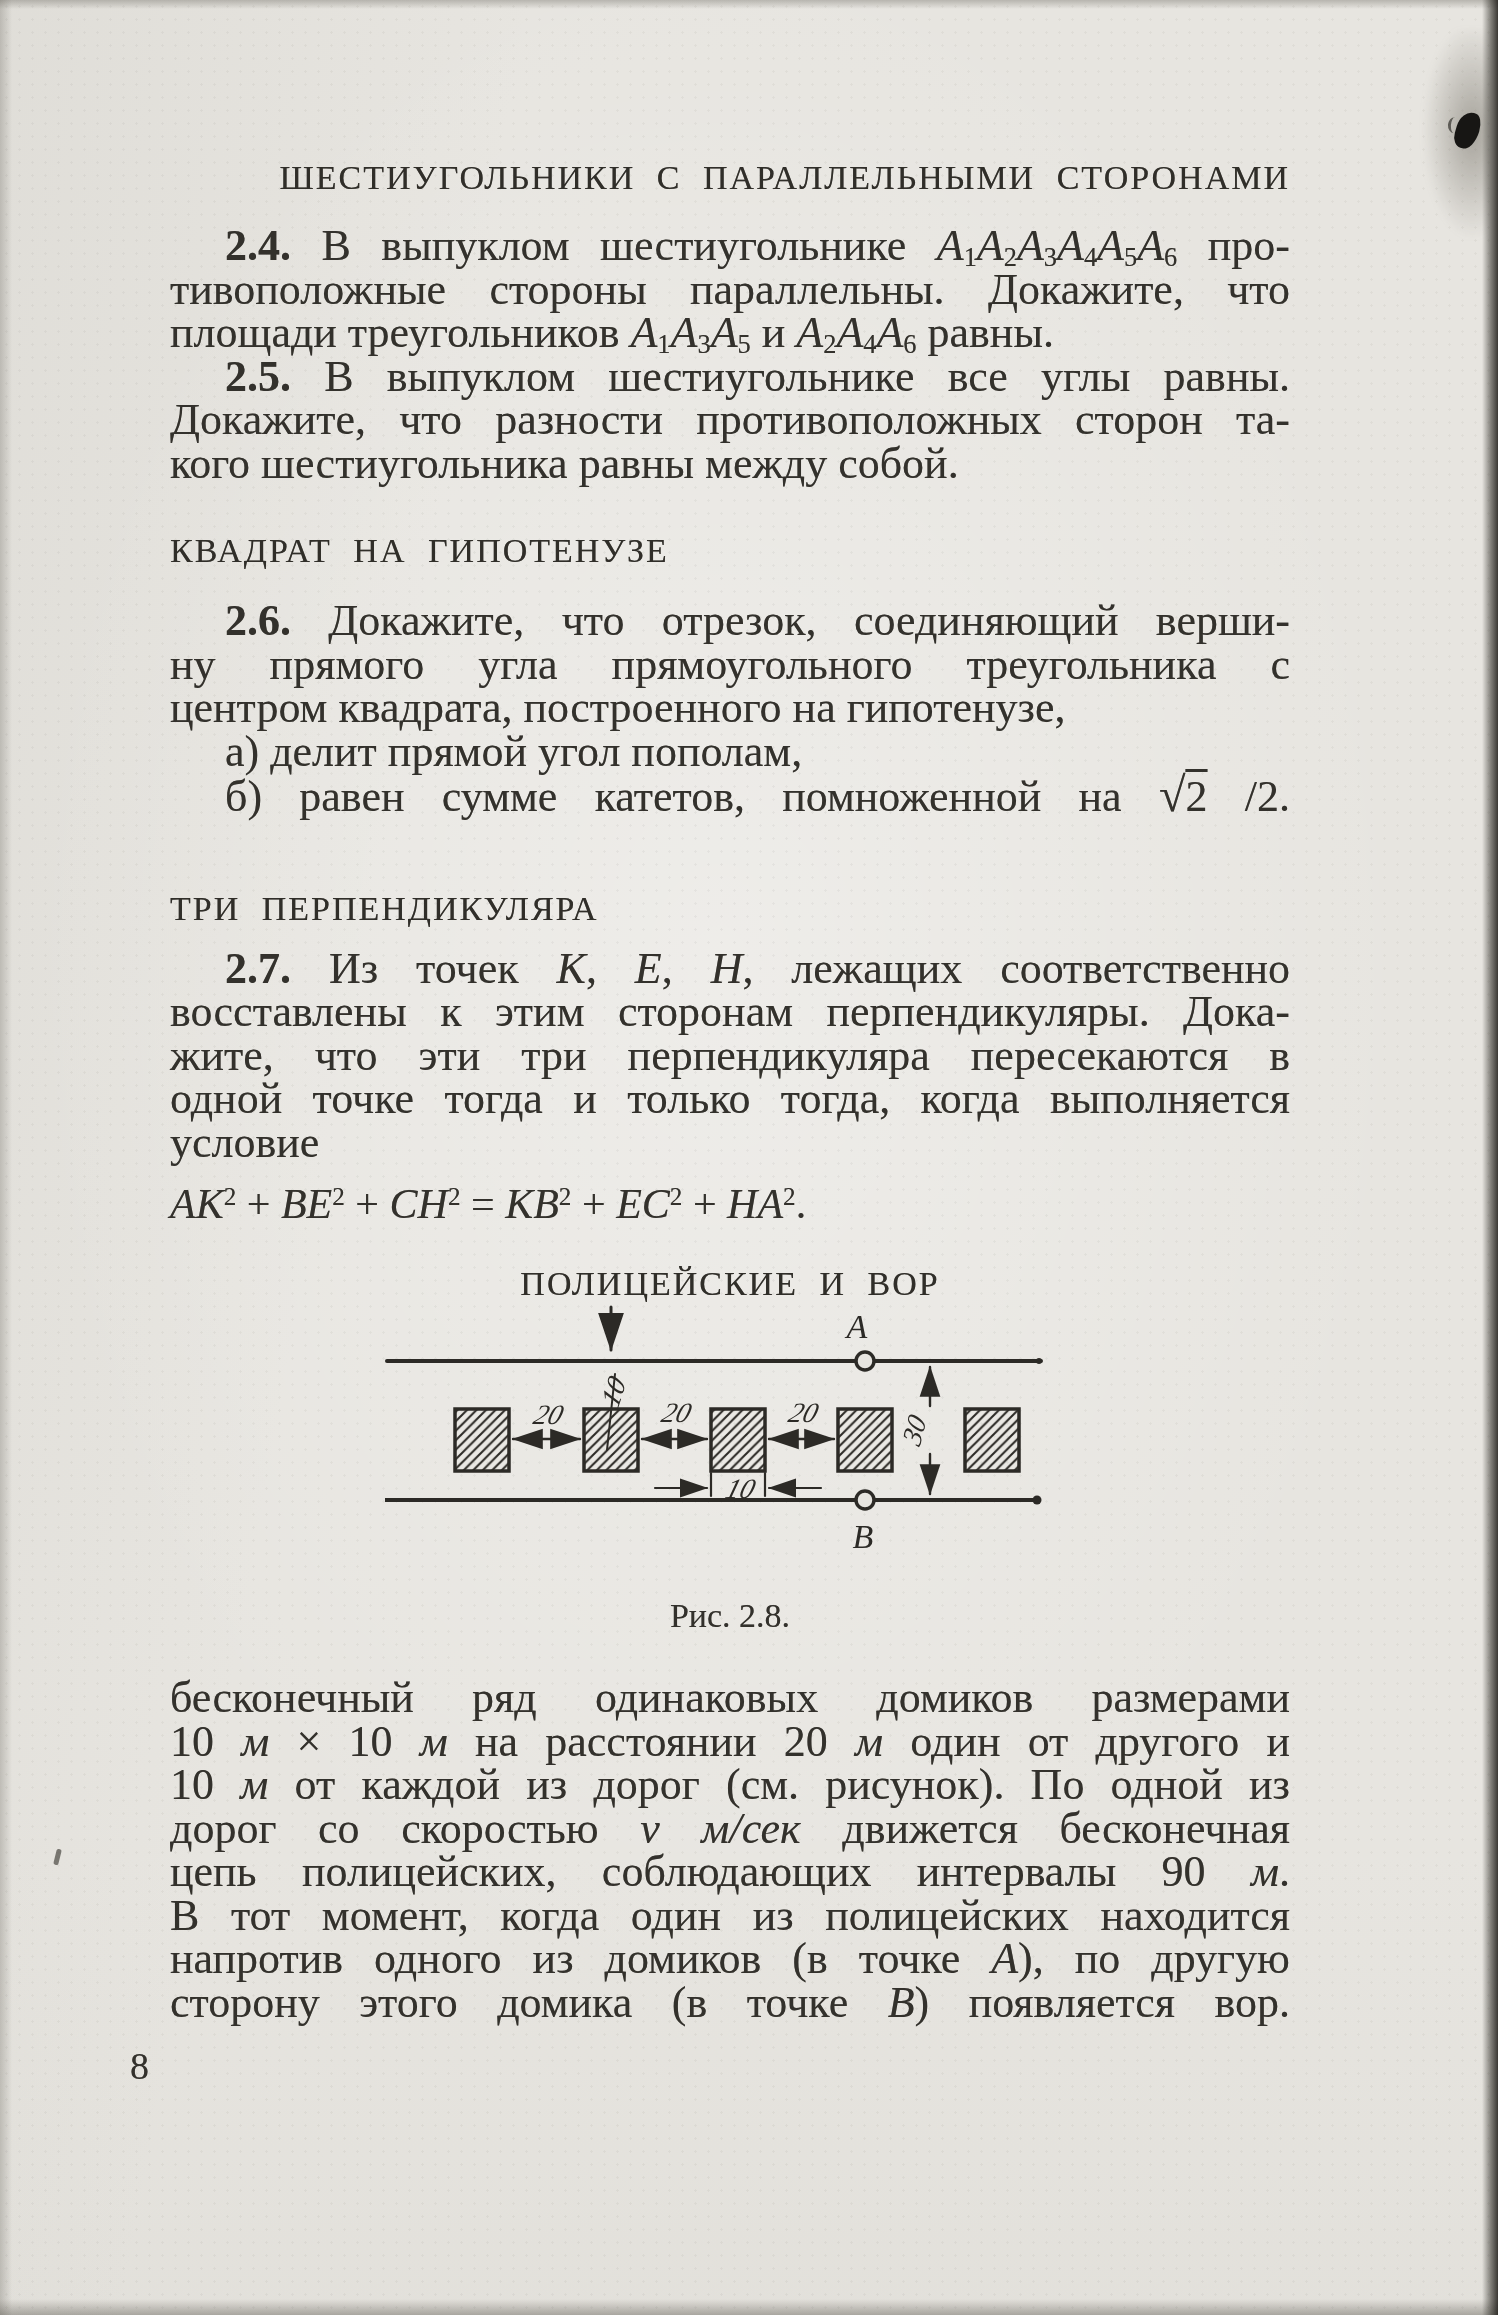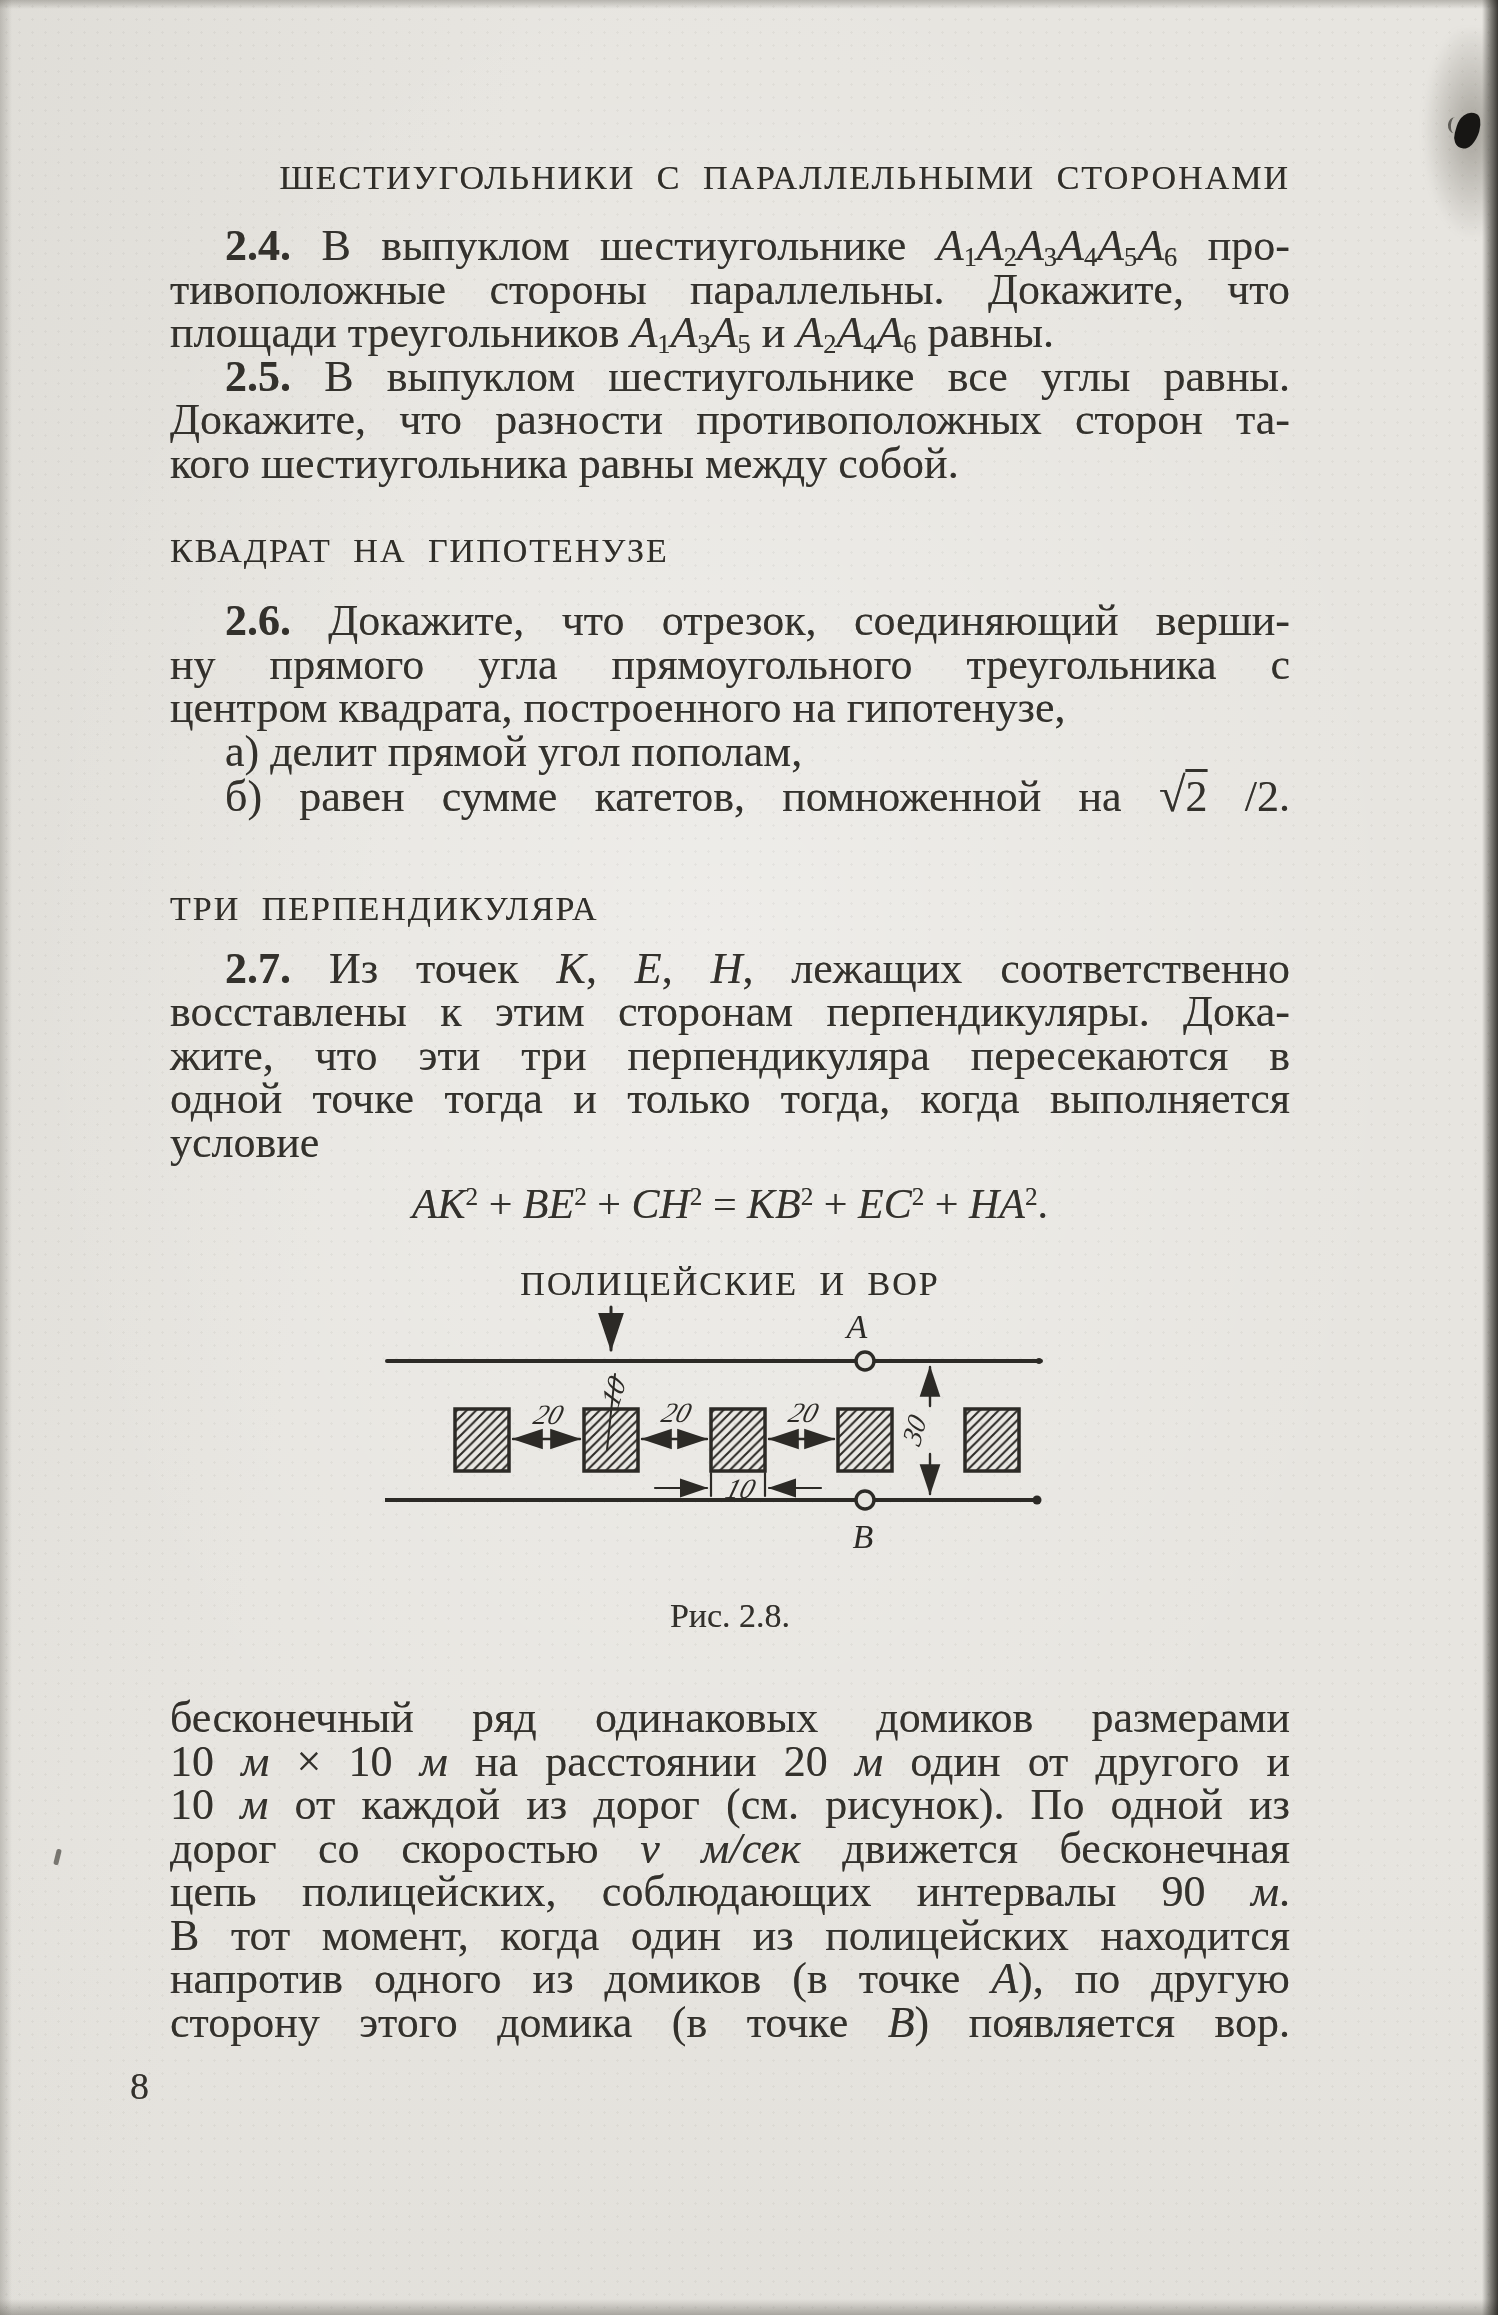--- a/index.html
+++ b/index.html
@@ -49,40 +49,40 @@
   .h-square{margin-top:46px;}
   .h-perp{margin-top:72px;}
   .h-police{margin-top:38px;text-align:center;}
 
   .para{margin:0;}
   .p24{margin-top:26px;}
   .p25{margin-top:0;}
   .p26{margin-top:28px;}
   .p27{margin-top:18px;}
   .p28{margin-top:26px;}
-  .pfin{margin-top:60px;}
+  .pfin{margin-top:40px;}
 
   .line{
     font-size:44px;line-height:43.5px;height:43.5px;
     text-align:justify;text-align-last:justify;
     text-shadow:0 0 0.6px rgba(51,49,44,0.5);
   }
   .line.end{text-align-last:left;}
   .line.ind{text-indent:55px;}
 
   .b{font-weight:bold;}
   .m{font-style:italic;}
   .sub{font-size:0.60em;vertical-align:-0.22em;}
   .sup{font-size:0.60em;vertical-align:0.52em;}
   .rad{font-size:1.1em;}
   .ovl{text-decoration:overline;text-decoration-thickness:2.5px;}
 
   .formula{
     margin-top:4px;height:58px;line-height:58px;
-    text-align:center;font-size:42px;
+    font-size:42px;
     text-shadow:0 0 0.6px rgba(51,49,44,0.5);
   }
   .fig{margin-top:-2px;margin-left:215px;width:660px;height:290px;}
   .caption{margin-top:4px;text-align:center;font-size:34px;line-height:40px;
     text-shadow:0 0 0.5px rgba(51,49,44,0.5);}
   .page-number{margin-top:20px;margin-left:-40px;font-size:38px;line-height:45px;
     text-shadow:0 0 0.5px rgba(51,49,44,0.5);}
 
   .fg-num{font-family:"Liberation Serif","DejaVu Serif",serif;font-style:italic;
     font-size:28px;fill:#2c2a26;}

